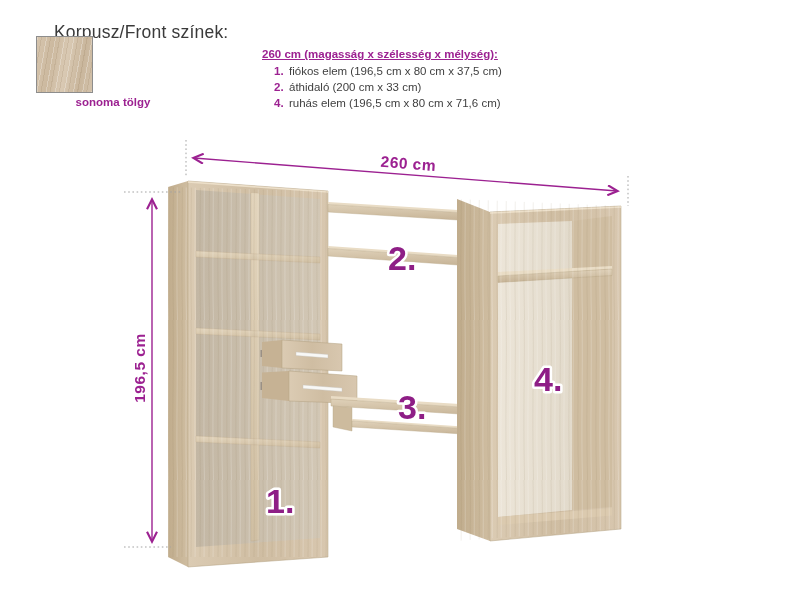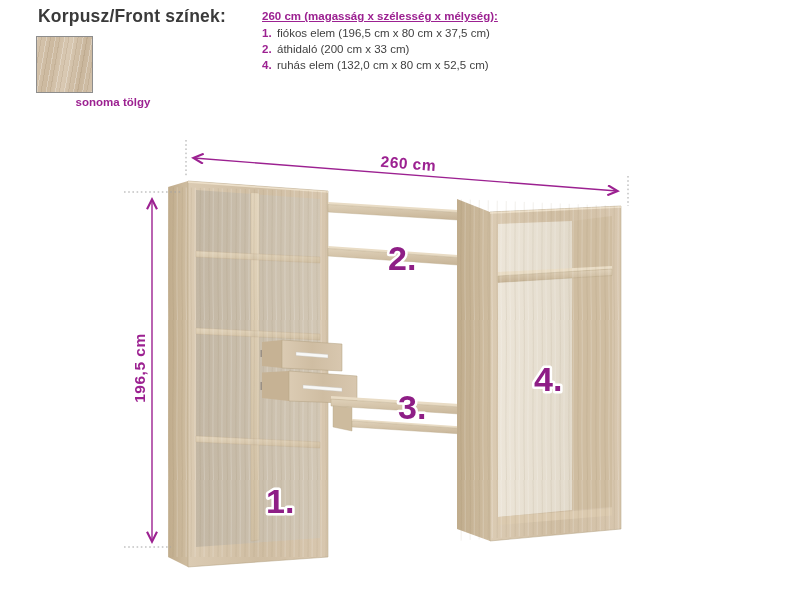--- a/index.html
+++ b/index.html
@@ -1,63 +1,64 @@
 <!DOCTYPE html>
 <html><head>
 <meta charset="utf-8">
 <style>
   html,body{margin:0;padding:0;background:#fff;}
   .page{
     position:relative;width:800px;height:605px;background:#ffffff;overflow:hidden;
     font-family:"Liberation Sans","DejaVu Sans",sans-serif;
   }
   .page-title{
-    position:absolute;left:38px;top:6px;margin:0;
-    font-size:17.5px;font-weight:bold;color:#3a3a3a;letter-spacing:.2px;
+    position:absolute;left:38px;top:6px;margin:16px;
+    font-size:17.5px;font-weight:normal;color:#3a3a3a;letter-spacing:.2px;
   }
   .swatch{
     position:absolute;left:36px;top:36px;width:57px;height:57px;
     border:1px solid #8d8d8d;box-sizing:border-box;
     background-image:
       repeating-linear-gradient(100deg,
         rgba(255,255,255,.28) 0 1px, rgba(255,255,255,0) 1px 4px,
         rgba(122,94,58,.13) 4px 5px, rgba(255,255,255,0) 5px 9px),
       linear-gradient(100deg,#d6c5ae 0%,#ccb99f 28%,#d9c9b3 52%,#c9b69c 78%,#d3c2ab 100%);
   }
   .swatch-label{
     position:absolute;left:22px;top:96px;width:86px;
     text-align:center;font-size:11.5px;line-height:12.5px;font-weight:bold;color:#9c2191;margin-left:48px;
   }
   .spec{position:absolute;left:262px;top:8px;width:290px;}
   .spec-header{
     font-size:11.5px;line-height:16px;font-weight:bold;color:#9c2191;
     text-decoration:underline;
+    margin-top:38px;
   }
-  .spec ol{list-style:none;margin:1px 0 0 0;padding:0;}
+  .spec ol{list-style:none;margin:1px 0 0 12px;padding:0;}
   .spec li{font-size:11.5px;line-height:16px;color:#3f3f3f;}
   .spec .num{color:#9c2191;font-weight:bold;display:inline-block;min-width:15px;}
   .spec .txt{color:#3f3f3f;}
   svg.diagram{position:absolute;left:0;top:0;width:800px;height:605px;}
 </style>
 </head>
 <body>
 
 <div class="page">
 
   <h1 class="page-title">Korpusz/Front színek:</h1>
 
   <div class="swatch"></div>
   <div class="swatch-label">sonoma tölgy</div>
 
   <div class="spec">
     <div class="spec-header">260 cm (magasság x szélesség x mélység):</div>
     <ol>
       <li><span class="num">1.</span><span class="txt">fiókos elem (196,5 cm x 80 cm x 37,5 cm)</span></li>
       <li><span class="num">2.</span><span class="txt">áthidaló (200 cm x 33 cm)</span></li>
-      <li><span class="num">4.</span><span class="txt">ruhás elem (132,0 cm x 80 cm x 52,5 cm)</span></li>
+      <li><span class="num">4.</span><span class="txt">ruhás elem (196,5 cm x 80 cm x 71,6 cm)</span></li>
     </ol>
   </div>
 
   <svg class="diagram" viewBox="0 0 800 605">
     <defs>
       <linearGradient id="gWoodV" x1="0" y1="0" x2="1" y2="0">
         <stop offset="0" stop-color="#dbcbb3"></stop>
           <stop offset=".5" stop-color="#cfbda2"></stop>
           <stop offset="1" stop-color="#d8c7af"></stop>
       </linearGradient>

